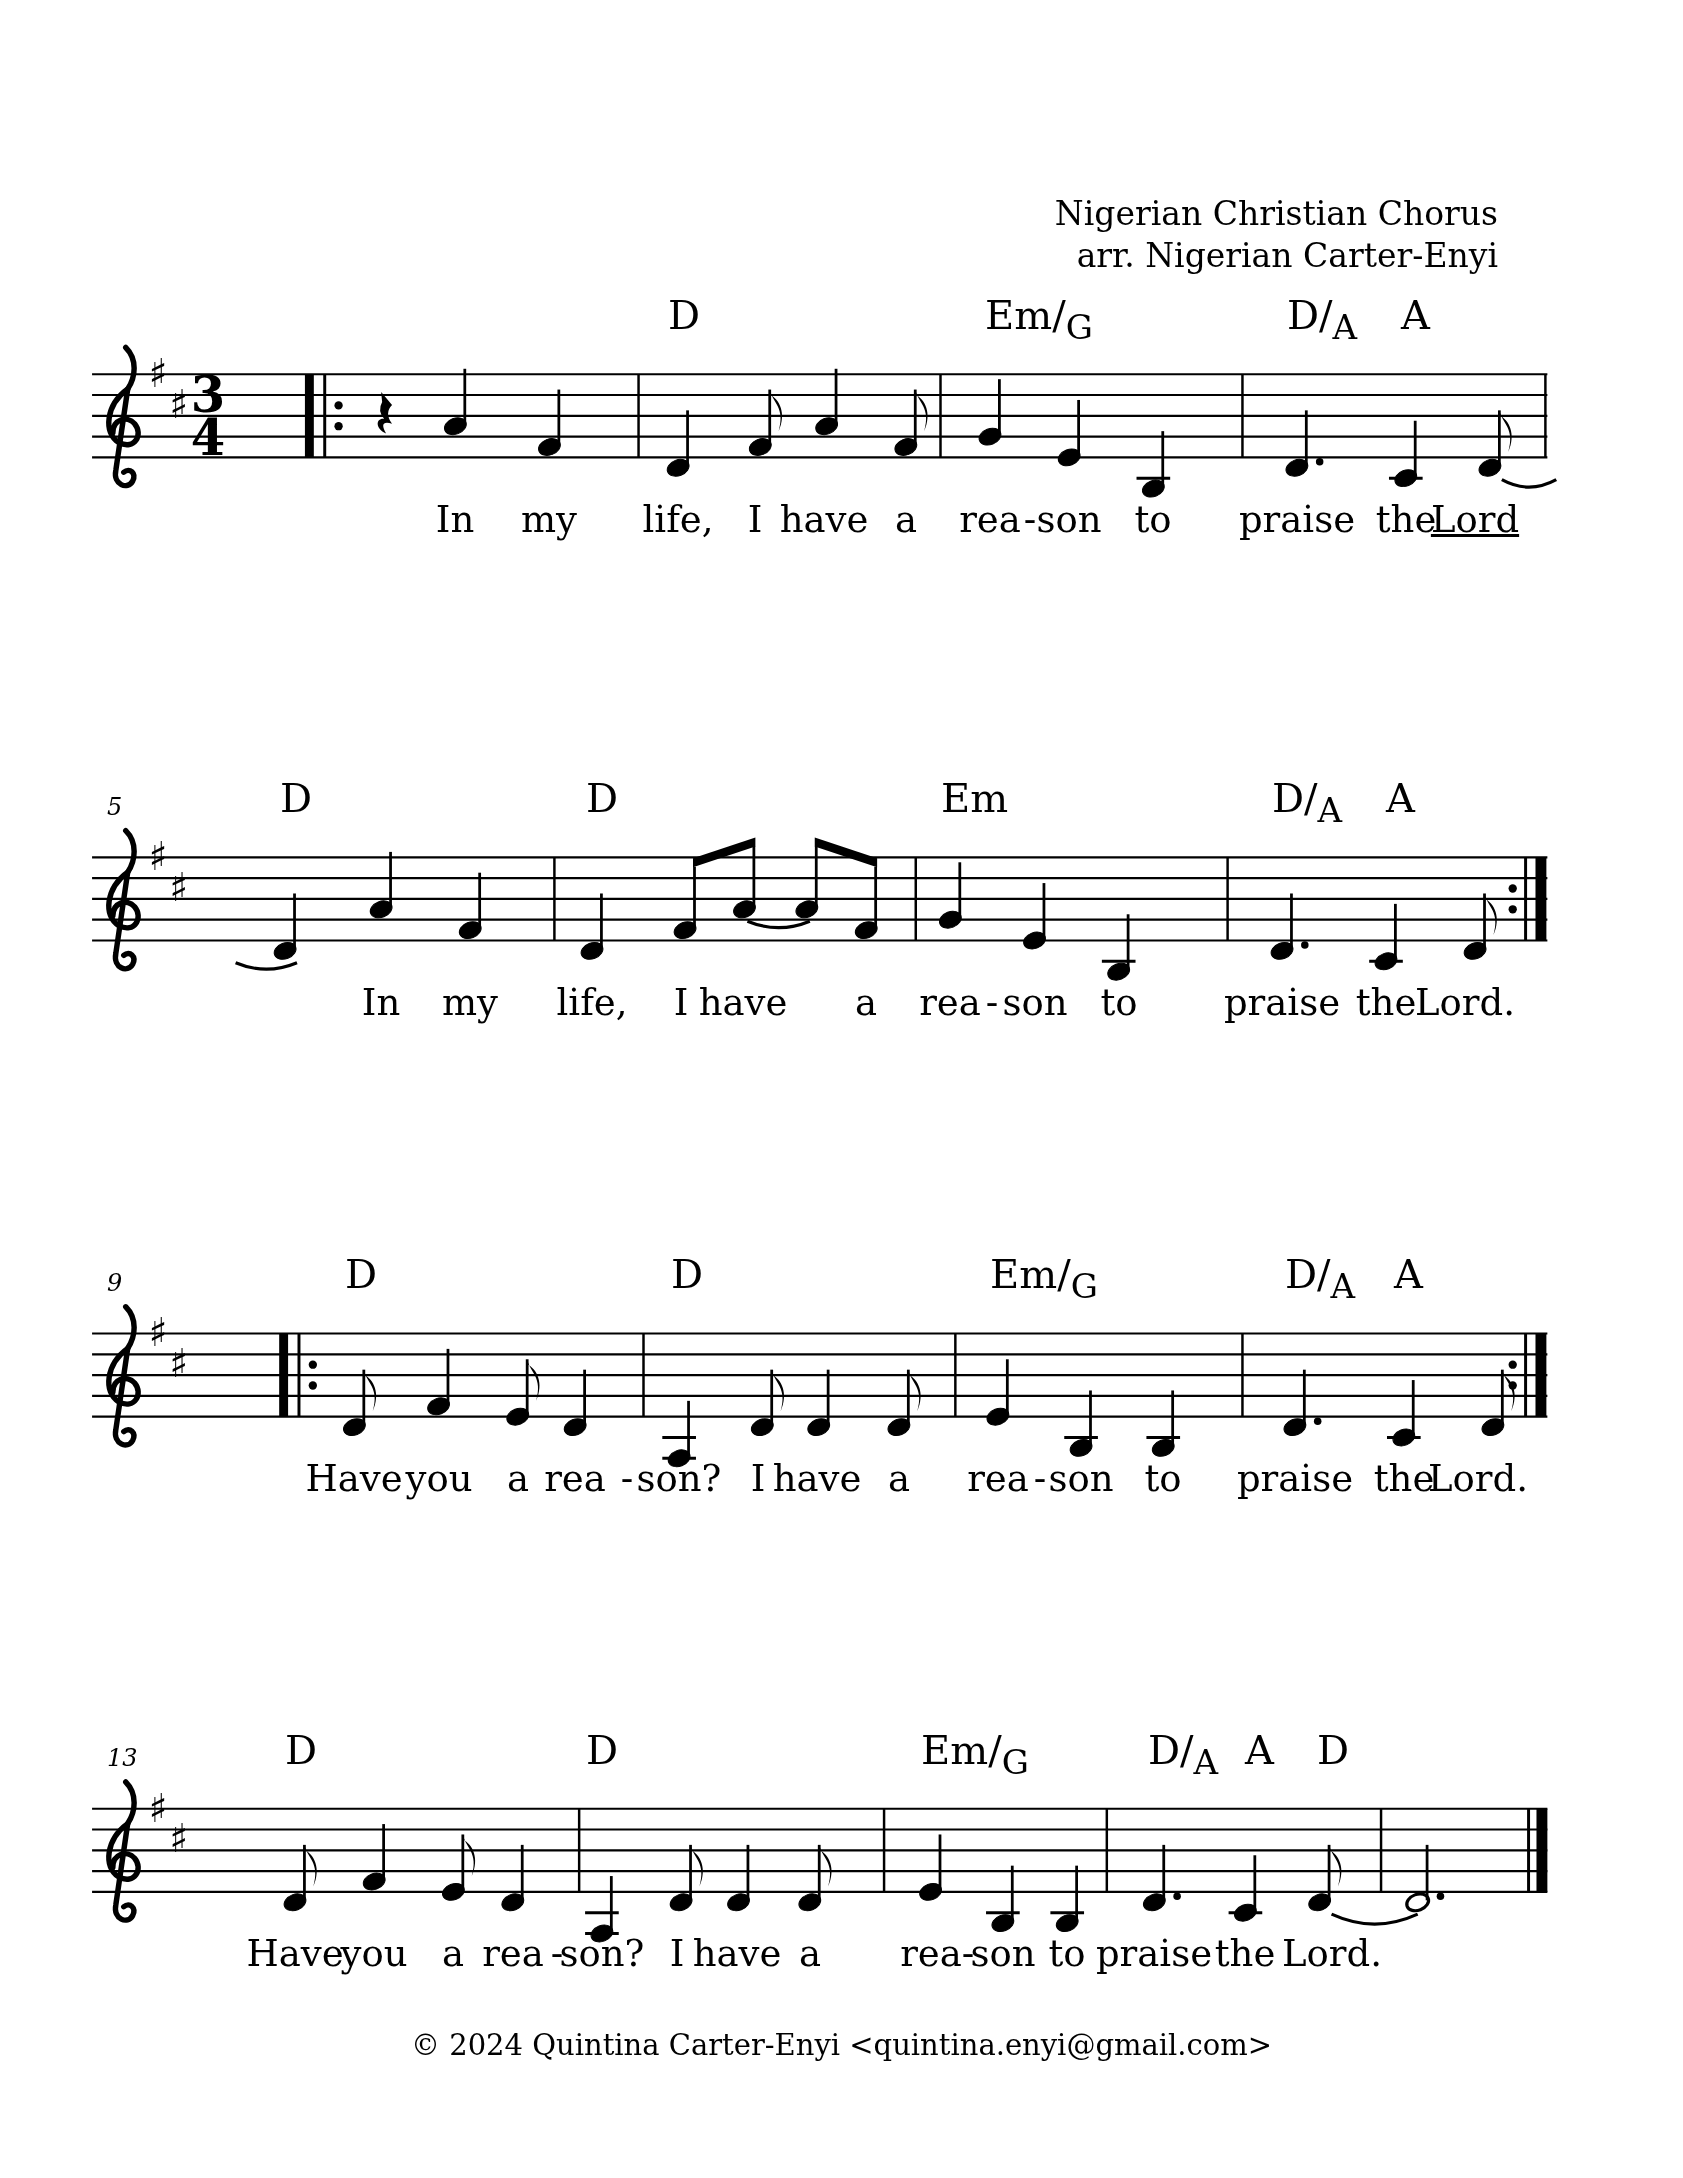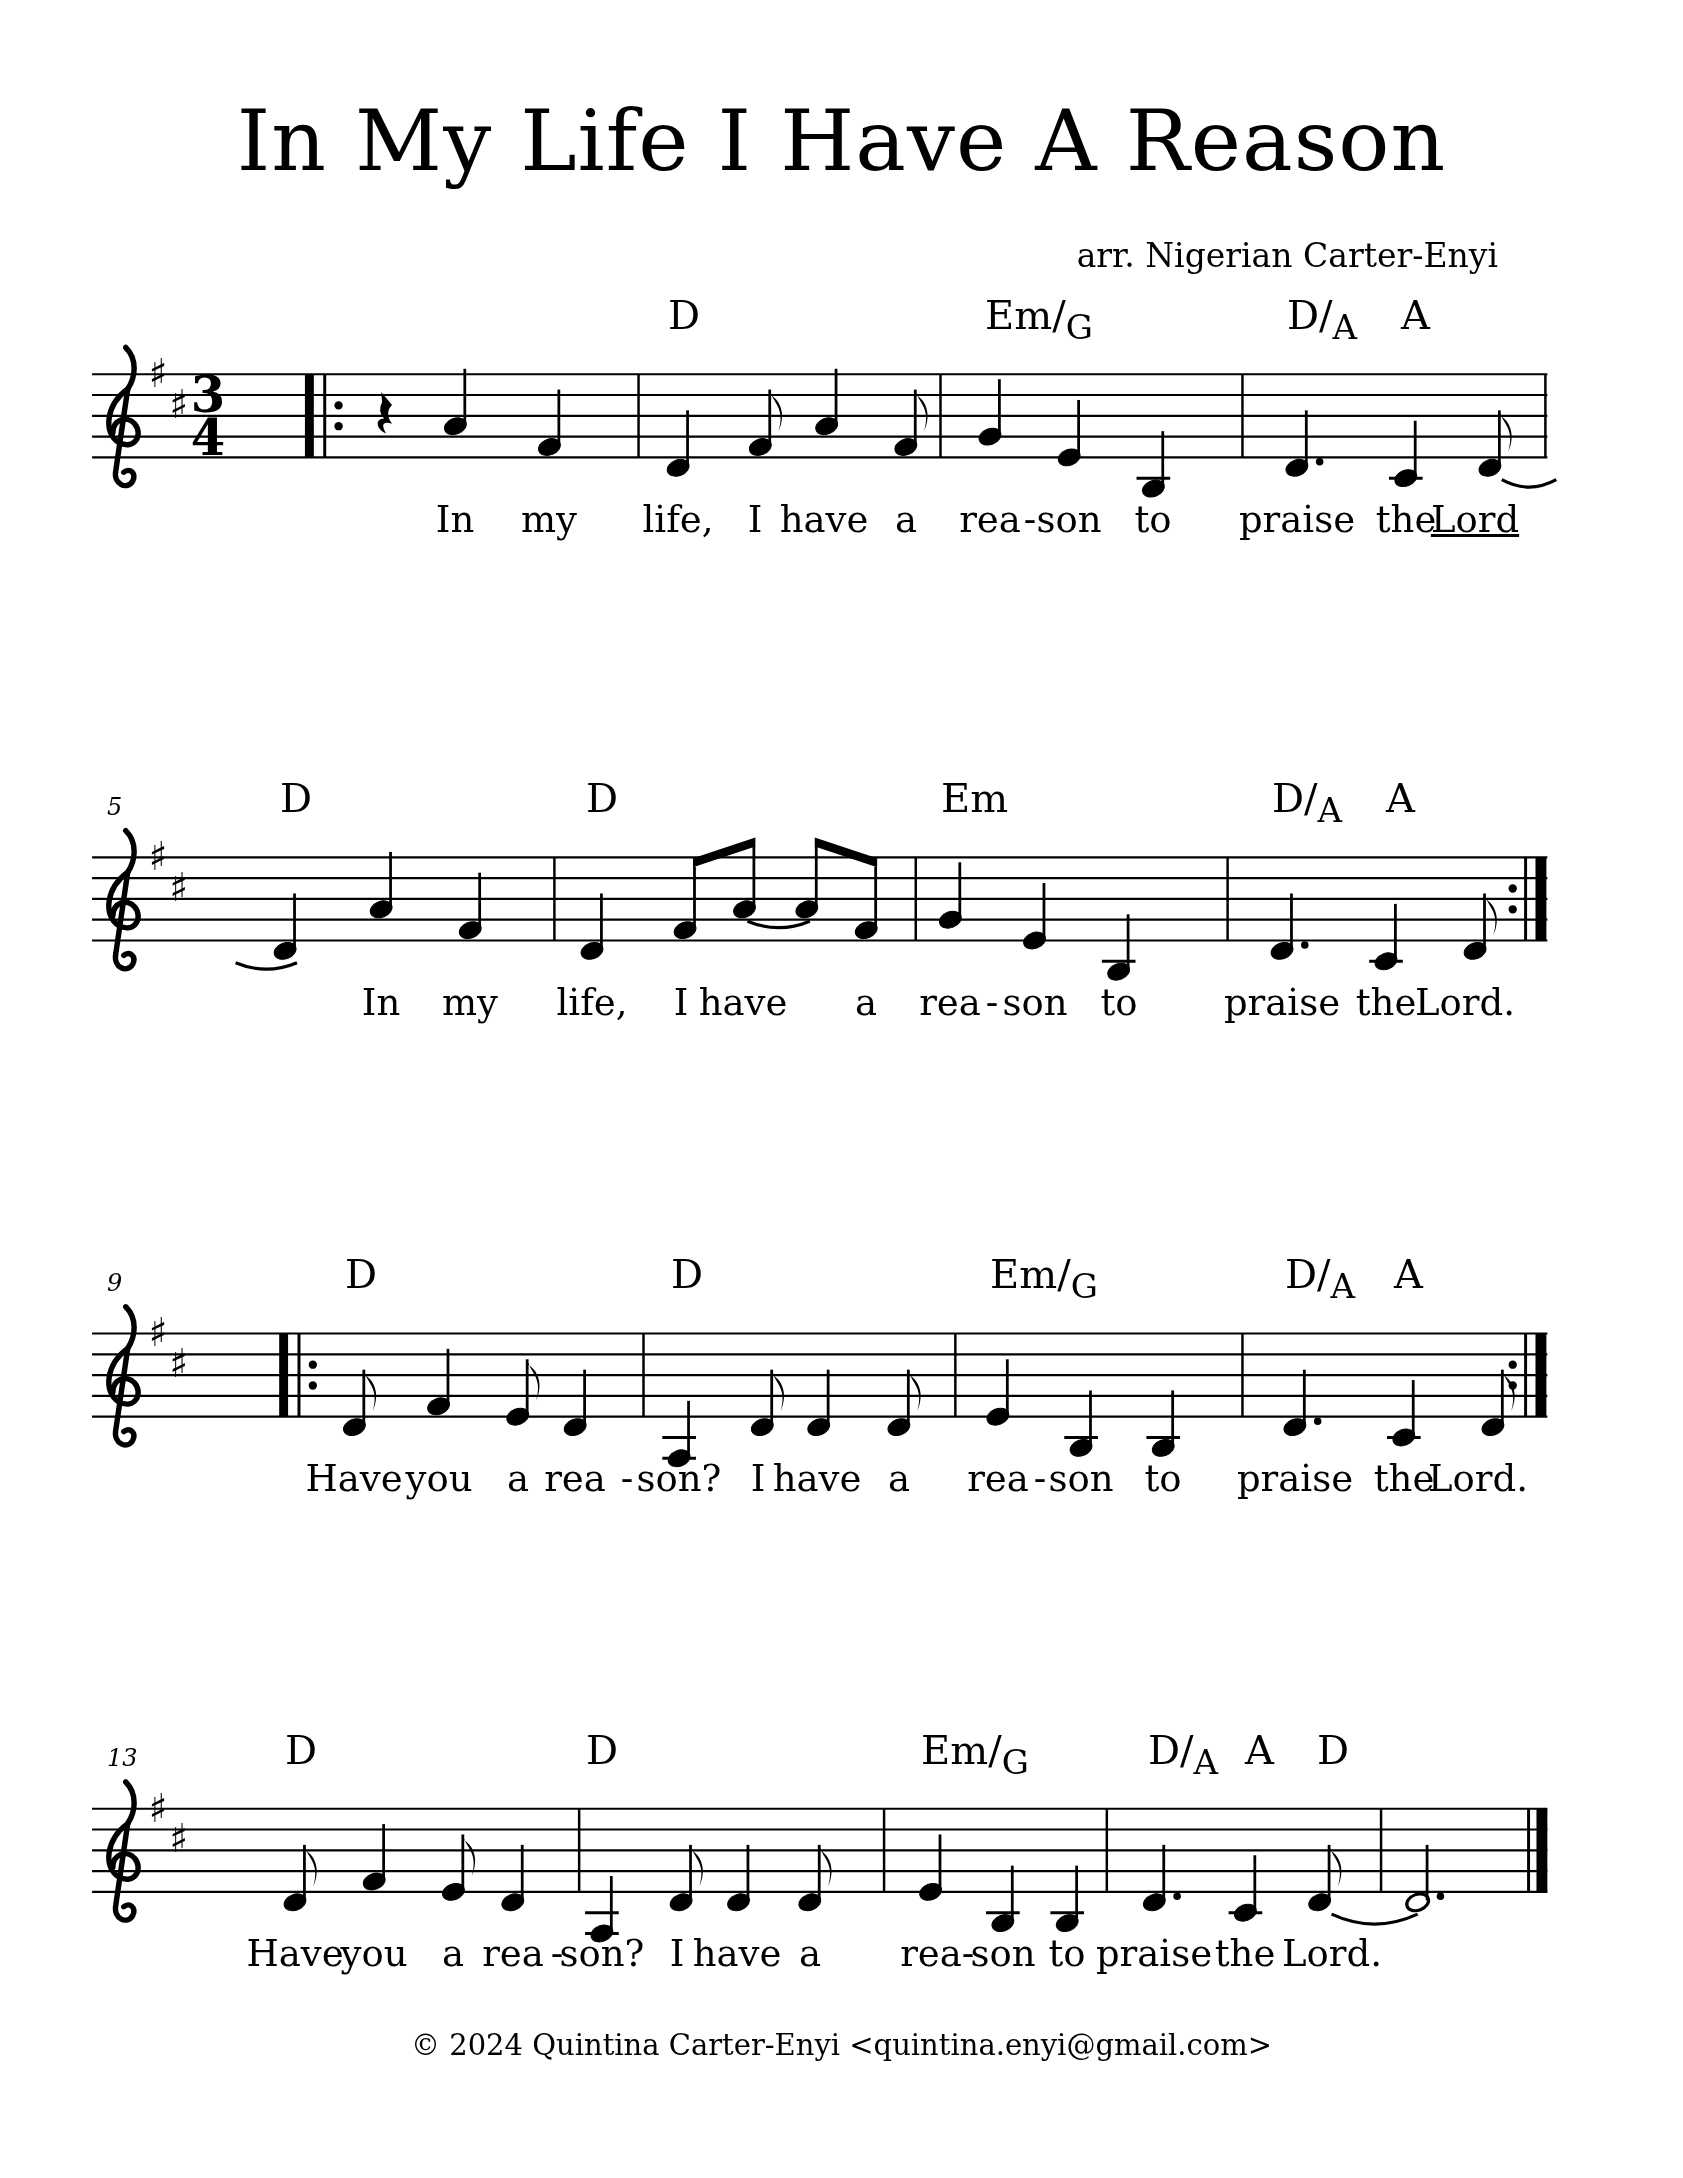--- a/index.html
+++ b/index.html
@@ -235,21 +235,21 @@
       <ellipse cx="1258" cy="1932" rx="11.4" ry="8" transform="rotate(-21 1258 1932)" fill="#000000" stroke="#000000" stroke-width="1"></ellipse>
       <line x1="1267.5" y1="1930" x2="1267.5" y2="1874" stroke="#000000" stroke-width="2.8"></line>
       <ellipse cx="1333" cy="1921.5" rx="11.4" ry="8" transform="rotate(-21 1333 1921.5)" fill="#000000" stroke="#000000" stroke-width="1"></ellipse>
       <line x1="1342.5" y1="1919.5" x2="1342.5" y2="1863.5" stroke="#000000" stroke-width="2.8"></line>
       <path d="M 1342.5 1863.5 C 1345.5 1877.5, 1358.5 1881.5, 1351.5 1905.5 C 1359.5 1887.5, 1352.5 1873.5, 1342.5 1868.5 Z" fill="#000000"></path>
       <ellipse cx="1432" cy="1921.5" rx="11.4" ry="8" transform="rotate(-21 1432 1921.5)" fill="none" stroke="#000000" stroke-width="3.2"></ellipse>
       <line x1="1441.5" y1="1919.5" x2="1441.5" y2="1863.5" stroke="#000000" stroke-width="2.8"></line>
       <circle cx="1455" cy="1915.5" r="3.8" fill="#000000"></circle>
       <path d="M 1345 1933.5 Q 1388.5 1953.5 1432 1933.5" fill="none" stroke="#000000" stroke-width="3.2"></path>
     </svg>
-  <div class="abs title">In My Life I Have A Reason</div>
+  <div class="abs credit credit1">Nigerian Christian Chorus</div>
   <div class="abs credit credit2">arr. Nigerian Carter-Enyi</div>
   <div id="text-layer">
       <div class="abs chord" style="left: 668px; top: 295px;"><span>D</span></div>
       <div class="abs chord" style="left: 985px; top: 295px;"><span>Em</span><span>/</span><span class="bass">G</span></div>
       <div class="abs chord" style="left: 1287px; top: 295px;"><span>D</span><span>/</span><span class="bass">A</span></div>
       <div class="abs chord" style="left: 1401px; top: 295px;"><span>A</span></div>
       <div class="abs lyric" style="left: 455px; top: 501px;">In</div>
       <div class="abs lyric" style="left: 549px; top: 501px;">my</div>
       <div class="abs lyric" style="left: 678px; top: 501px;">life,</div>
       <div class="abs lyric" style="left: 755px; top: 501px;">I</div>

